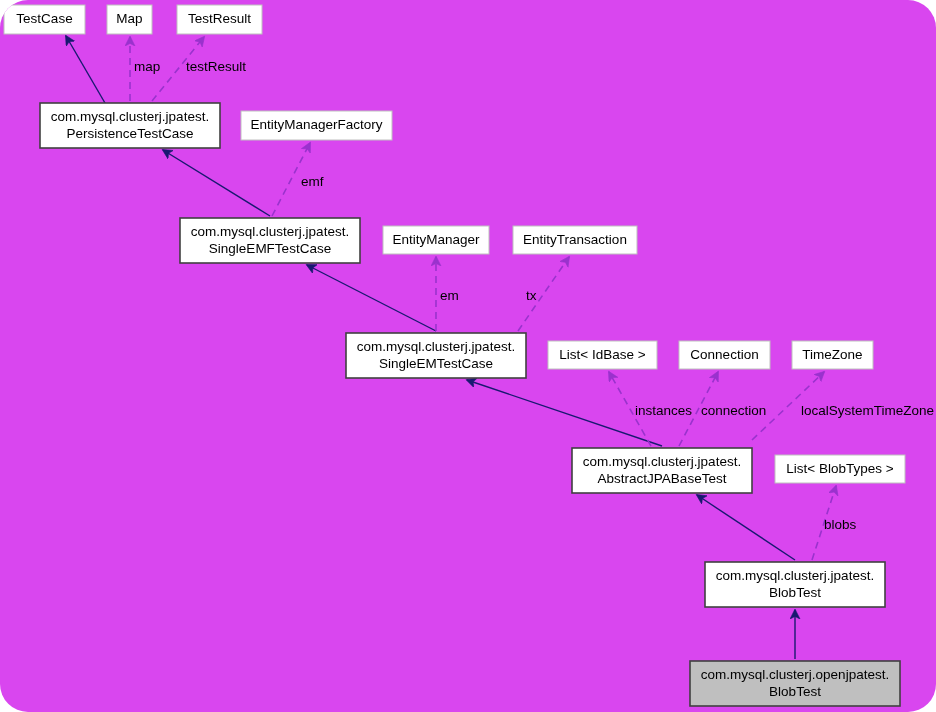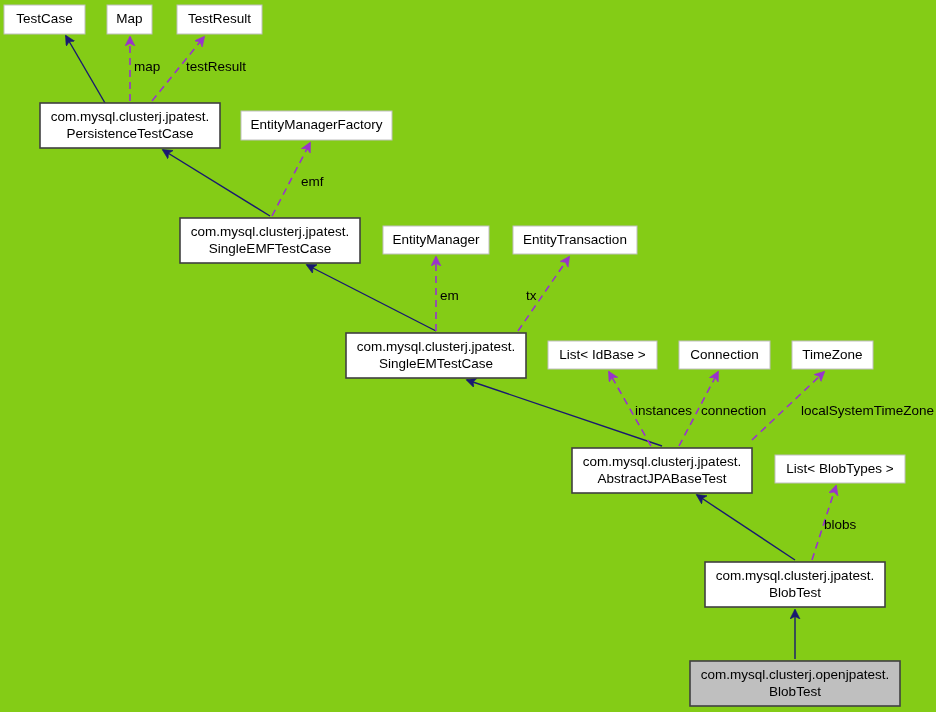--- a/index.html
+++ b/index.html
@@ -7,22 +7,23 @@
     padding: 0;
     background: #ffffff;
   }
   body {
     font-family: "Liberation Sans", sans-serif;
   }
   #diagram-root {
     position: relative;
     width: 936px;
     height: 712px;
-    background: #84cc16;
+    background: #d946ef;
     overflow: hidden;
+    border-radius: 28px;
   }
   svg.diagram {
     position: absolute;
     top: 0;
     left: 0;
     width: 936px;
     height: 712px;
   }
   .node-text {
     font-family: "Liberation Sans", sans-serif;

